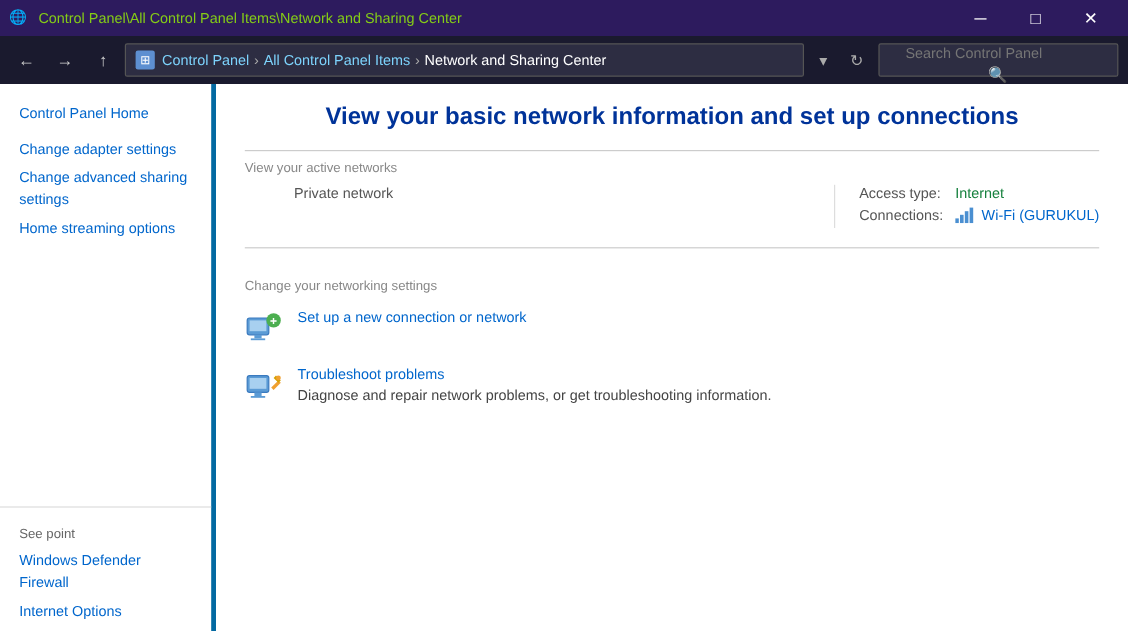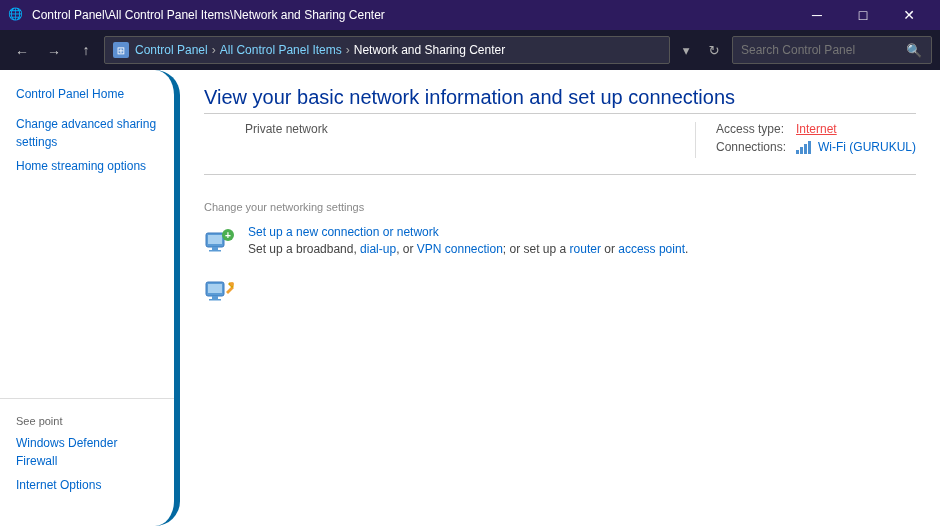--- a/index.html
+++ b/index.html
@@ -8,21 +8,21 @@
     
     .titlebar {
       height: 30px;
       background: #2d1b5e;
       display: flex;
       align-items: center;
       padding: 0 8px;
       gap: 8px;
     }
     .titlebar-icon { width: 16px; height: 16px; }
-    .titlebar-title { color: #ffffff; font-size: 12px; flex: 1; }
+    .titlebar-title { color: #84cc16; font-size: 12px; flex: 1; }
     .titlebar-controls { display: flex; gap: 0; }
     .titlebar-btn {
       width: 46px; height: 30px;
       background: transparent; border: none; cursor: pointer;
       color: white; font-size: 14px; display: flex; align-items: center; justify-content: center;
     }
 
     
     .addressbar {
       height: 40px;
@@ -72,43 +72,43 @@
       color: #aaa; display: flex; align-items: center; justify-content: center;
     }
     .search-box {
       width: 200px; height: 28px;
       background: #2d2d42;
       border: 1px solid #555;
       border-radius: 2px;
       display: flex; align-items: center;
       padding: 0 8px;
       gap: 4px;
+      flex-direction: column;
     }
     .search-input {
       background: transparent; border: none; outline: none;
       color: #aaa; font-size: 12px; flex: 1;
       font-family: 'Segoe UI', sans-serif;
     }
     .search-icon { color: #aaa; font-size: 13px; }
 
     
     .main {
       display: flex;
       height: calc(526px - 70px);
       background: white;
     }
 
     
     .sidebar {
       width: 180px;
       background: white;
-      border-right: 6px solid #0369a1;
+      border-right: 4px solid #0369a1;
       padding: 12px 0;
       flex-shrink: 0;
-      border-radius: 25px;
     }
     .sidebar-link {
       display: block;
       padding: 3px 16px;
       color: #0066cc;
       text-decoration: none;
       font-size: 12px;
       cursor: pointer;
       line-height: 1.5;
     }
@@ -123,22 +123,23 @@
     
     .content {
       flex: 1;
       padding: 16px 24px;
       overflow-y: auto;
       background: white;
     }
     .content-title {
       font-size: 20px;
       color: #003399;
-      font-weight: 400;
-      margin-bottom: 4px;
+      font-weight: 700;
+      margin-bottom: 16px;
+      text-align: center;
     }
     .section {
       border-top: 1px solid #ccc;
       padding-top: 8px;
       margin-bottom: 16px;
     }
     .section-label {
       font-size: 11px;
       color: #888;
       margin-bottom: 8px;
@@ -170,21 +171,21 @@
     }
     .info-row {
       display: flex;
       margin-bottom: 4px;
       font-size: 12px;
     }
     .info-label {
       color: #555;
       min-width: 80px;
     }
-    .info-value { color: #ef4444; text-decoration: underline; }
+    .info-value { color: #15803d; }
     .info-link { color: #0066cc; text-decoration: none; cursor: pointer; }
 
     
     .settings-section {
       border-top: 1px solid #ccc;
       padding-top: 26px;
     }
     .settings-section-label {
       font-size: 11px;
       color: #888;
@@ -240,35 +241,37 @@
     <input class="search-input" type="text" placeholder="Search Control Panel" style="">
     <span class="search-icon">🔍</span>
   </div>
 </div>
 
 <div class="main">
 
   <div class="sidebar">
     <a class="sidebar-link">Control Panel Home</a>
     <div style="height:6px"></div>
+    <a class="sidebar-link">Change adapter settings</a>
     <a class="sidebar-link">Change advanced sharing settings</a>
     <a class="sidebar-link">Home streaming options</a>
 
     <div style="flex:1; margin-top: 220px;">
       <div class="sidebar-divider"></div>
       <div class="sidebar-section-title">See point</div>
       <a class="sidebar-link">Windows Defender Firewall</a>
       <a class="sidebar-link">Internet Options</a>
     </div>
   </div>
 
   <div class="content">
     <div class="content-title">View your basic network information and set up connections</div>
 
     <div class="section">
+      <div class="section-label">View your active networks</div>
       <div class="network-table">
         <div class="network-left">
           <div class="network-type">Private network</div>
         </div>
         <div class="network-right">
           <div class="info-row">
             <span class="info-label">Access type:</span>
             <span class="info-value">Internet</span>
           </div>
           <div class="info-row">
@@ -294,34 +297,35 @@
             <rect x="2" y="8" width="18" height="14" rx="2" fill="#5b9bd5" stroke="#3a7abf" stroke-width="1"></rect>
             <rect x="4" y="10" width="14" height="9" fill="#a8d0f0"></rect>
             <rect x="8" y="22" width="6" height="3" fill="#5b9bd5"></rect>
             <rect x="5" y="25" width="12" height="1.5" fill="#5b9bd5"></rect>
             <circle cx="24" cy="10" r="6" fill="#4caf50"></circle>
             <text x="24" y="14" text-anchor="middle" font-size="10" fill="white" font-weight="bold">+</text>
           </svg>
         </div>
         <div class="settings-item-text">
           <a class="settings-item-link">Set up a new connection or network</a>
-          <div class="settings-item-desc">
-            Set up a broadband, <a class="desc-link">dial-up</a>, or <a class="desc-link">VPN connection</a>; or set up a <a class="desc-link">router</a> or <a class="desc-link">access point</a>.
-          </div>
         </div>
       </div>
 
       <div class="settings-item">
         <div class="settings-item-icon">
           <svg width="32" height="32" viewBox="0 0 32 32">
             <rect x="2" y="8" width="18" height="14" rx="2" fill="#5b9bd5" stroke="#3a7abf" stroke-width="1"></rect>
             <rect x="4" y="10" width="14" height="9" fill="#a8d0f0"></rect>
             <rect x="8" y="22" width="6" height="3" fill="#5b9bd5"></rect>
             <rect x="5" y="25" width="12" height="1.5" fill="#5b9bd5"></rect>
             <path d="M22 18 L28 12 L30 14 L24 20 Z" fill="#f0a030"></path>
             <path d="M26 8 L30 12 L28 14 L24 10 Z" fill="#d4a000"></path>
             <circle cx="28" cy="10" r="2" fill="#f0a030"></circle>
           </svg>
         </div>
+        <div class="settings-item-text">
+          <a class="settings-item-link">Troubleshoot problems</a>
+          <div class="settings-item-desc">Diagnose and repair network problems, or get troubleshooting information.</div>
+        </div>
       </div>
     </div>
   </div>
 </div>
 
 </body></html>

